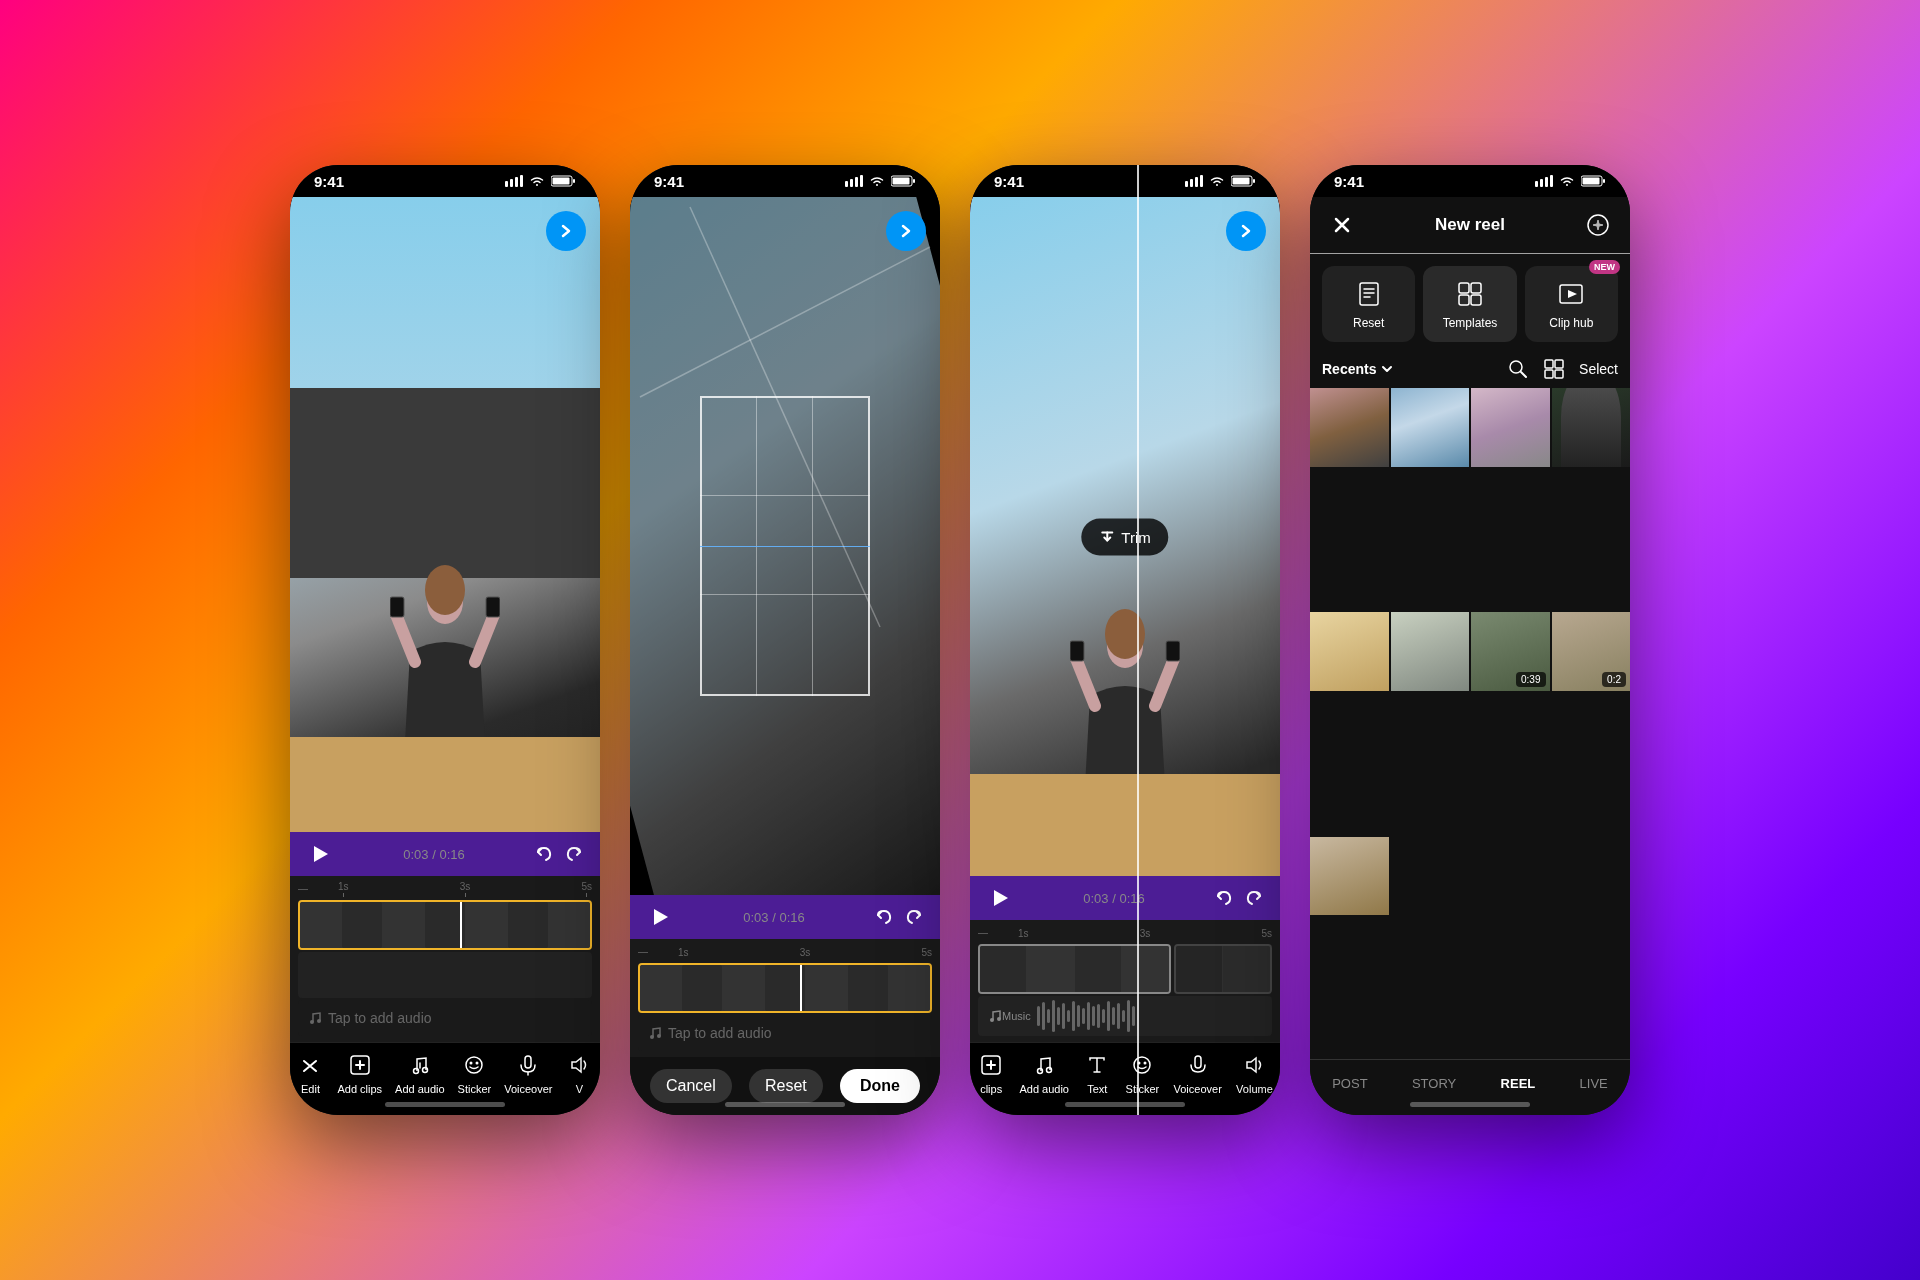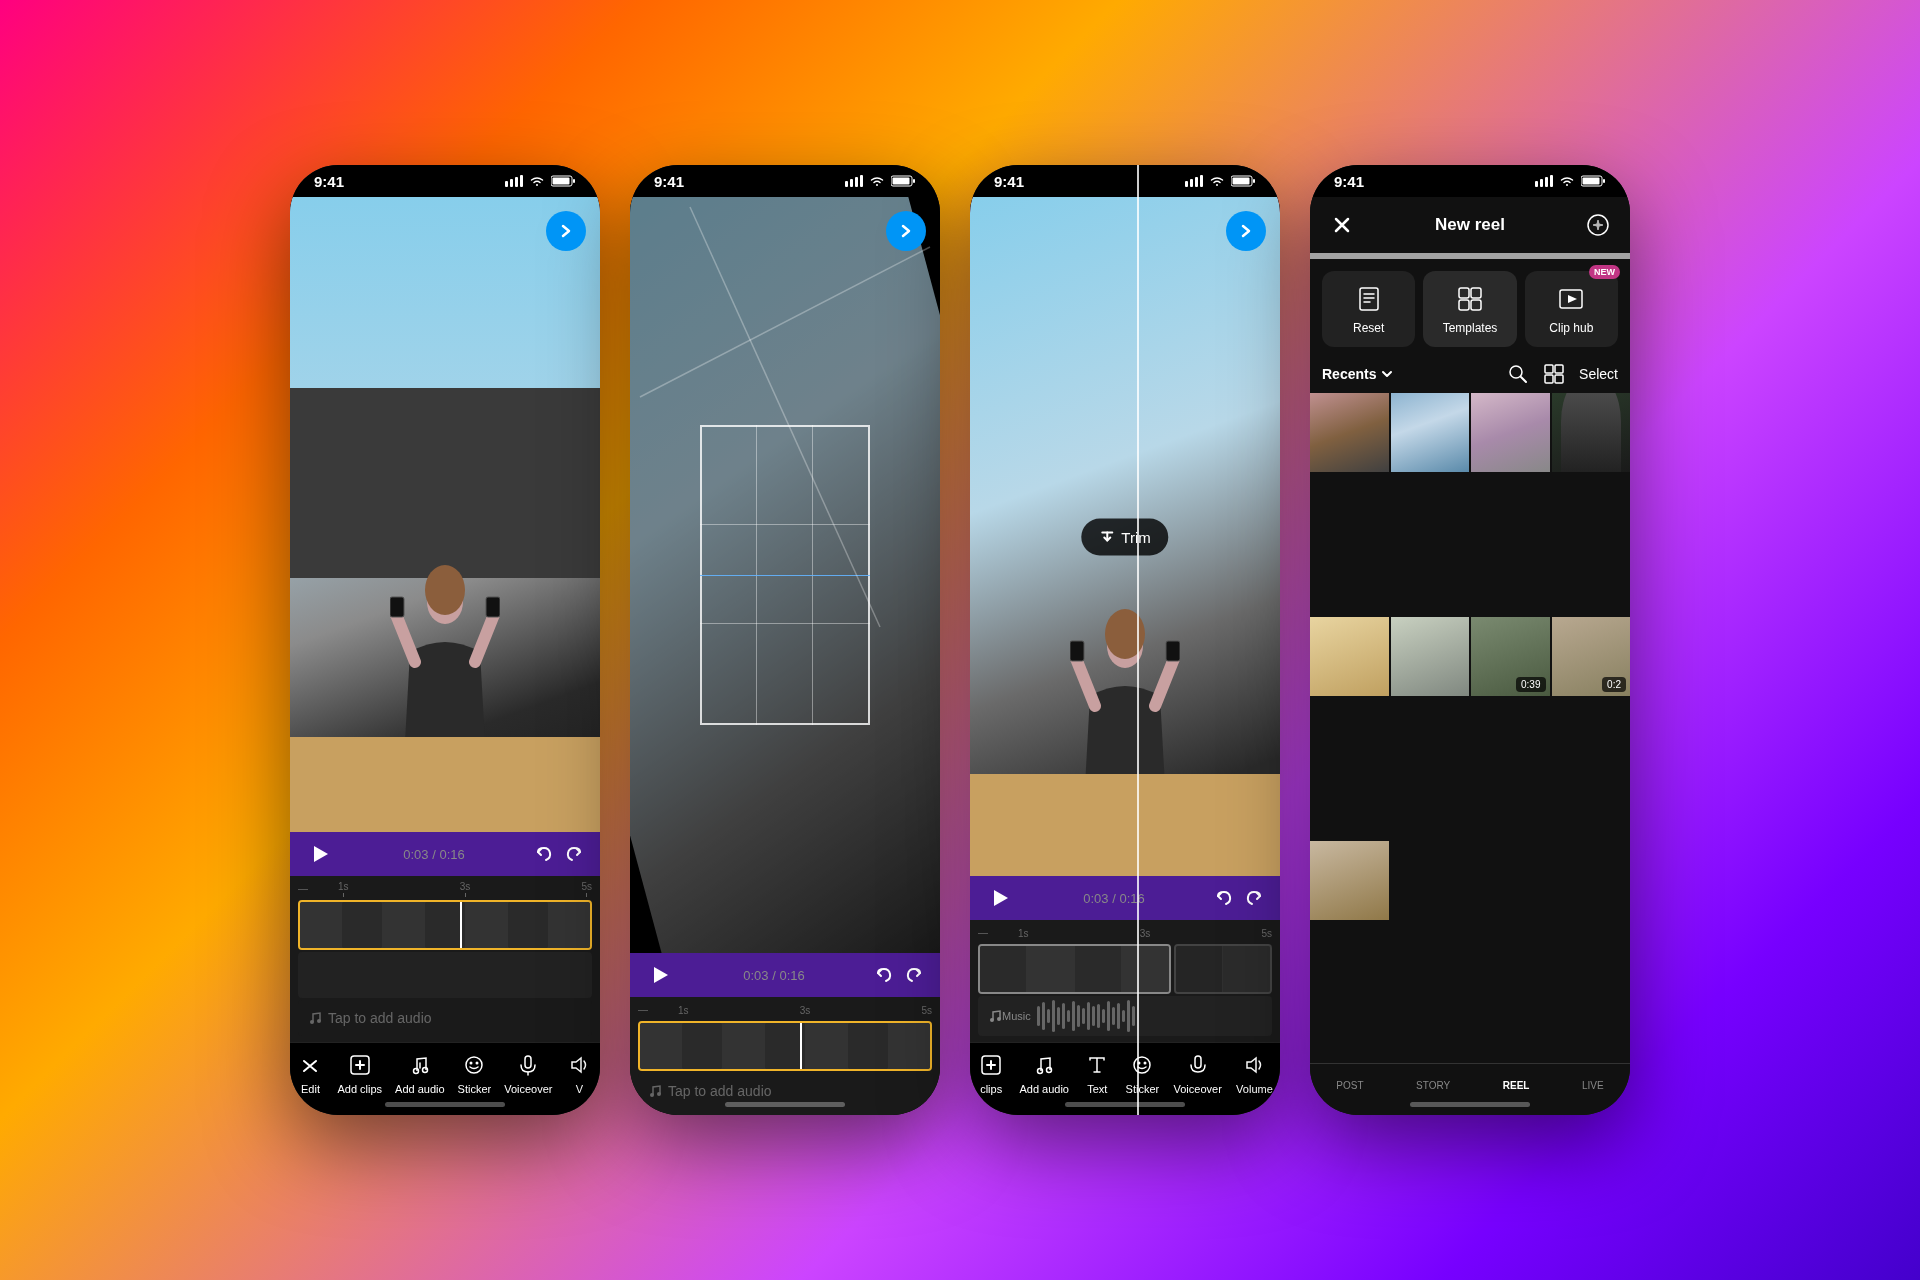--- a/index.html
+++ b/index.html
@@ -302,21 +302,21 @@
       padding: 0 10px;
       overflow: hidden;
     }
 
     .new-reel-header {
       background: #111;
       padding: 12px 16px;
       display: flex;
       align-items: center;
       justify-content: space-between;
-      border-bottom: 6px solid #a3a3a3;
+      border-bottom: 1px solid #a3a3a3;
     }
 
     .header-title {
       color: #fff;
       font-size: 17px;
       font-weight: 600;
     }
 
     .creation-options {
       display: flex;
@@ -433,21 +433,21 @@
       background: #111;
       border-top: 1px solid #333;
       padding: 12px 0 20px;
       display: flex;
       justify-content: space-around;
       flex-shrink: 0;
     }
 
     .nav-item {
       color: #888;
-      font-size: 10px;
+      font-size: 13px;
       font-weight: 500;
       padding: 4px 12px;
       border-radius: 20px;
     }
 
     .nav-item.active {
       color: #fff;
       font-weight: 700;
     }
 
@@ -738,20 +738,25 @@
         <div class="audio-track">
           <svg width="14" height="14" viewBox="0 0 14 14">
             <path d="M5 11 L5 3 L12 2 L12 10" stroke="#666" stroke-width="1.5" fill="none"></path>
             <circle cx="4" cy="11" r="2" fill="#666"></circle>
             <circle cx="11" cy="10" r="2" fill="#666"></circle>
           </svg>
           <span class="audio-track-text">Tap to add audio</span>
         </div>
       </div>
 
+      <div class="crop-action-bar">
+        <div class="crop-btn">Cancel</div>
+        <div class="crop-btn">Reset</div>
+        <div class="done-btn">Done</div>
+      </div>
       <div class="home-indicator"></div>
     </div>
   </div>
 </div>
 
 <div class="phone-wrapper">
   <div class="phone">
     <div class="phone-screen">
 
       <div class="status-bar">

